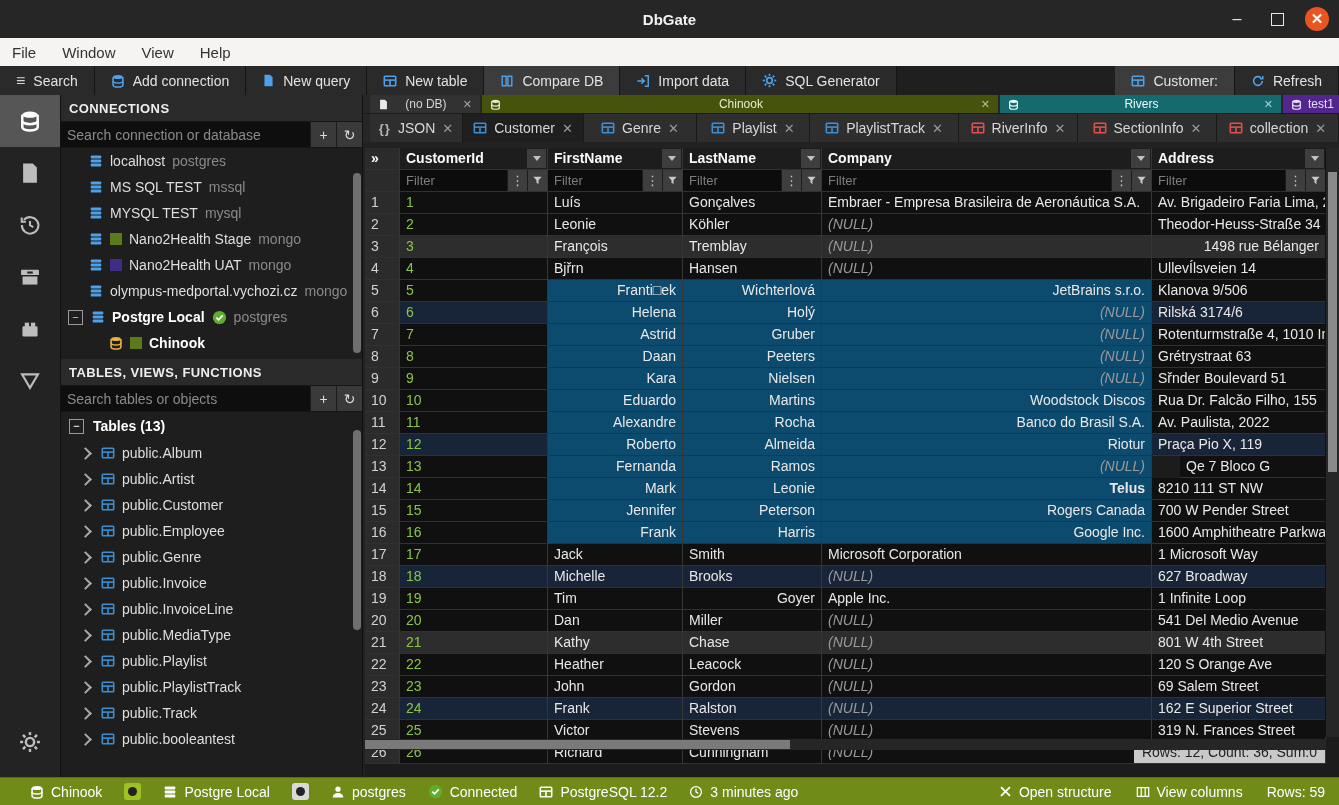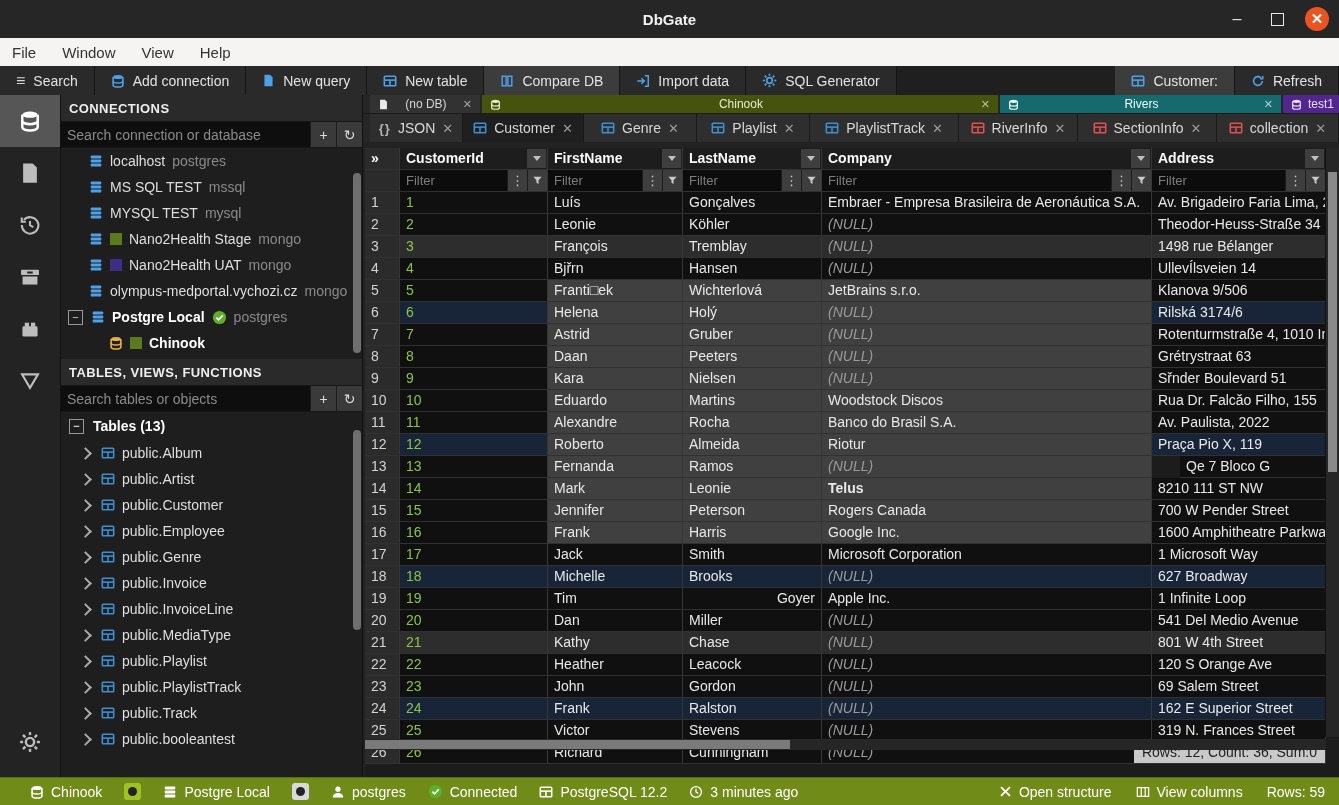--- a/index.html
+++ b/index.html
@@ -79,21 +79,21 @@
   .gfilter .gcell{background:#2b2b2b;padding:0;display:flex;}
   .gfilter input{flex:1;min-width:0;background:#0c0c0c;border:none;outline:none;color:#bbb;
                  font-size:13px;padding:0 6px;font-family:"Liberation Sans",sans-serif;}
   .gfilter input::placeholder{color:#7d7d7d;}
   .fbtn{width:19px;background:#3e3e3e;border-left:1px solid #1c1c1c;display:flex;align-items:center;
         justify-content:center;color:#c9c9c9;font-size:13px;cursor:pointer;flex:none;}
   .cell-id{color:#8bc34a;}
   .cell-null{color:#9a9a9a;font-style:italic;}
   .rlight .gcell{background:#2d2d2d;}
   .raccent .gcell{background:#182538;}
-  .gcell.sel{background:#404040;}
+  .gcell.sel{background:#0c4a6e;text-align:right;}
   .rlight .gcell.rownum,.raccent .gcell.rownum{background:#2b2b2b !important;}
   .gvscroll{position:absolute;right:0;top:0;width:13px;bottom:41px;background:#262626;border-left:1px solid #111;}
   .gvthumb{position:absolute;left:2px;right:2px;top:24px;height:300px;background:#8a8a8a;}
   .ghscroll{position:absolute;left:0;right:13px;bottom:28px;height:11px;background:#262626;}
   .ghthumb{position:absolute;left:0;top:1px;height:9px;width:425px;background:#7a7a7a;}
   .seltip{position:absolute;background:#c9c9c9;color:#222;padding:0 8px;line-height:21px;height:21px;
           font-size:14px;white-space:nowrap;}
   
   .statusbar{position:absolute;left:0;right:0;bottom:0;height:27px;background:#718b18;display:flex;
              align-items:center;padding:0 14px 0 30px;gap:22px;color:#fff;border-top:1px solid #5a6e10;}
@@ -778,21 +778,21 @@
             <div class="gcell" style="width: 139px;">Köhler</div>
             <div class="gcell cell-null" style="width: 330px;">(NULL)</div>
             <div class="gcell" style="width: 174px;">Theodor-Heuss-Straße 34</div>
           </div>
           <div class="grow rlight">
             <div class="gcell rownum">3</div>
             <div class="gcell cell-id" style="width: 148px;">3</div>
             <div class="gcell" style="width: 135px;">François</div>
             <div class="gcell" style="width: 139px;">Tremblay</div>
             <div class="gcell cell-null" style="width: 330px;">(NULL)</div>
-            <div class="gcell" style="width: 174px;">1498 rue Bélanger</div>
+            <div class="gcell" style="width: 174px; text-align: right;">1498 rue Bélanger</div>
           </div>
           <div class="grow">
             <div class="gcell rownum">4</div>
             <div class="gcell cell-id" style="width: 148px;">4</div>
             <div class="gcell" style="width: 135px;">Bjřrn</div>
             <div class="gcell" style="width: 139px;">Hansen</div>
             <div class="gcell cell-null" style="width: 330px;">(NULL)</div>
             <div class="gcell" style="width: 174px;">UllevÍlsveien 14</div>
           </div>
           <div class="grow">

